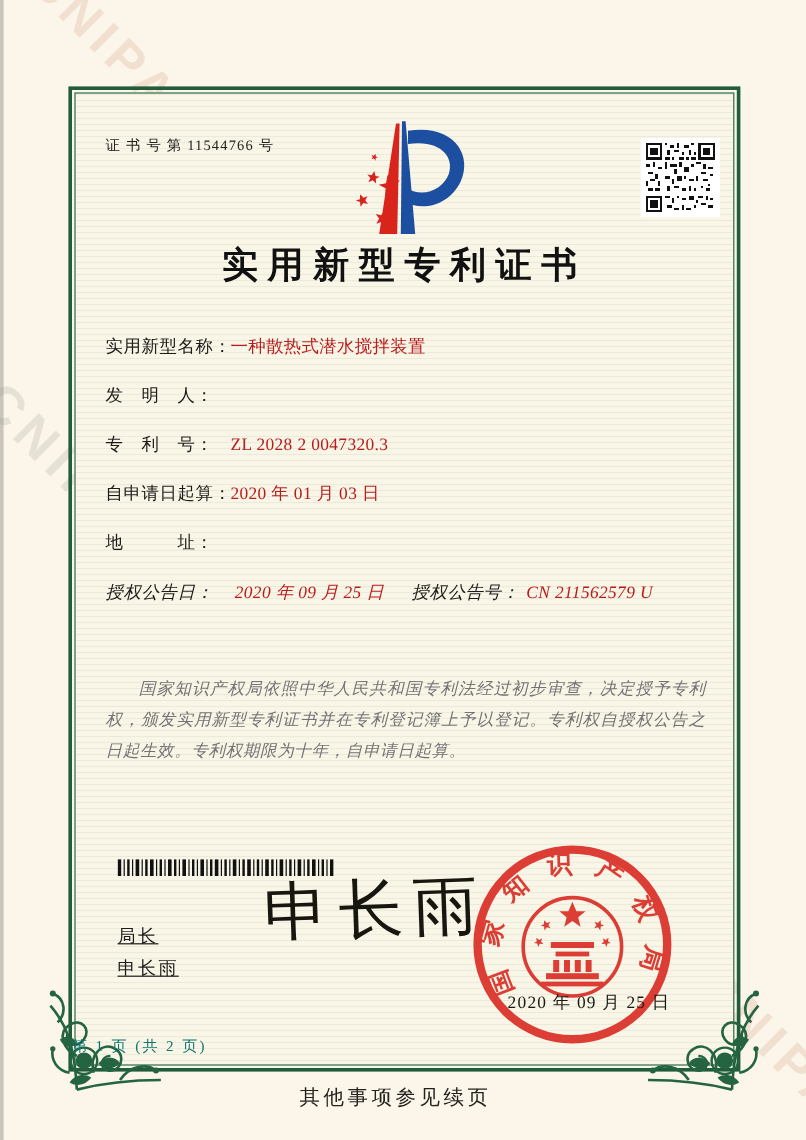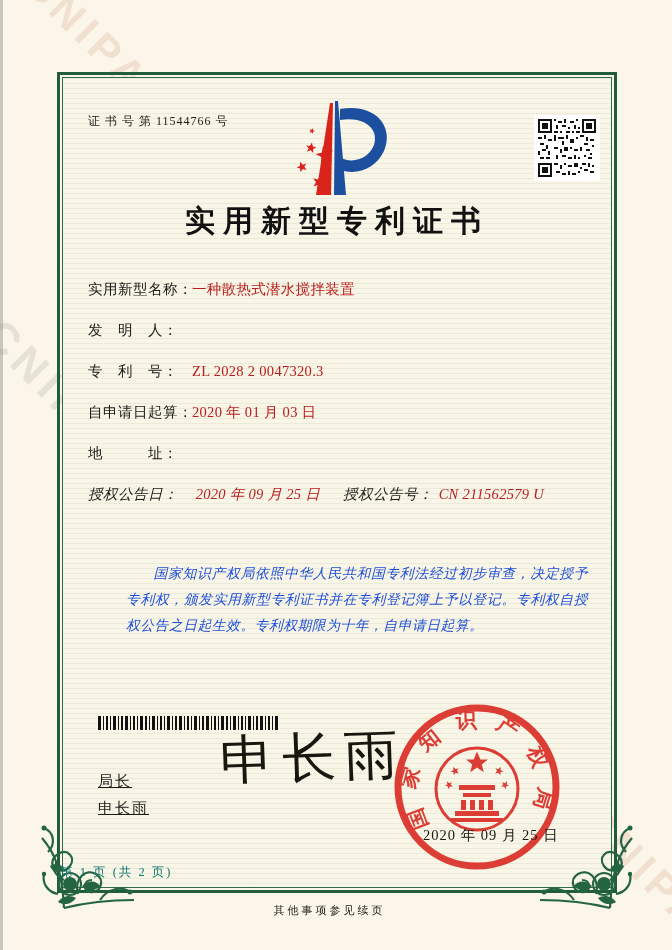--- a/index.html
+++ b/index.html
@@ -40,35 +40,35 @@
   .fields{position:absolute;left:28px;right:24px;top:204px;font-size:14.5px;}
   .frow{height:41px;line-height:20px;display:flex;align-items:flex-start;white-space:nowrap;}
   .flabel{display:inline-block;width:104px;letter-spacing:.5px;color:#1c1b18;flex:none;}
   .fvalue{color:#b91c1c;letter-spacing:.3px;}
   .grant-row{position:relative;height:34px;line-height:20px;white-space:nowrap;font-style:italic;}
   .grant-right{position:absolute;left:253px;top:0;}
   
   .body-text{
     position:absolute;left:28px;right:26px;top:486px;
     font-size:13.8px;line-height:1.88;font-style:italic;
-    color:#1d4ed8;text-align:justify;letter-spacing:.5px;margin-left:38px;
+    color:#737373;text-align:justify;letter-spacing:.5px;
   }
   .body-text p{margin:0;text-indent:2em;}
   
   .barcode{position:absolute;left:38px;top:641px;}
   .signer{position:absolute;left:38px;top:693px;font-size:15px;line-height:27px;letter-spacing:2px;color:#1d1c19;text-decoration:underline;}
   .signature{
     position:absolute;left:160px;top:650px;width:240px;
     font-size:54px;line-height:1.2;color:#17160f;
     transform:rotate(-2deg);letter-spacing:8px;white-space:nowrap;
   }
   .seal{position:absolute;left:331px;top:626px;width:172px;height:172px;opacity:.88;}
   .seal-date{position:absolute;left:363px;top:751px;font-size:14.5px;letter-spacing:1px;color:#1a1914;z-index:5;}
   .footer-page{position:absolute;left:0;right:0;bottom:9px;text-align:left;font-size:12.5px;letter-spacing:2px;color:#0f766e;}
-  .continuation{position:absolute;left:0;right:13px;top:903px;text-align:center;font-size:11px;letter-spacing:3px;color:#23221e;}
+  .continuation{position:absolute;left:0;right:13px;top:903px;text-align:center;font-size:17px;letter-spacing:3px;color:#23221e;}
 </style>
 </head>
 <body>
 
 <div class="scan-edge"></div>
 
 <div class="wm pink" style="left:8px;top:8px;font-size:42px;">CNIPA</div>
 <div class="wm pink" style="left:150px;top:150px;font-size:40px;opacity:.55;">CNIPA</div>
 <div class="wm gray" style="left:-32px;top:360px;font-size:44px;">CNIPA</div>
 <div class="wm gray" style="left:400px;top:260px;font-size:46px;">CNIPA</div>

